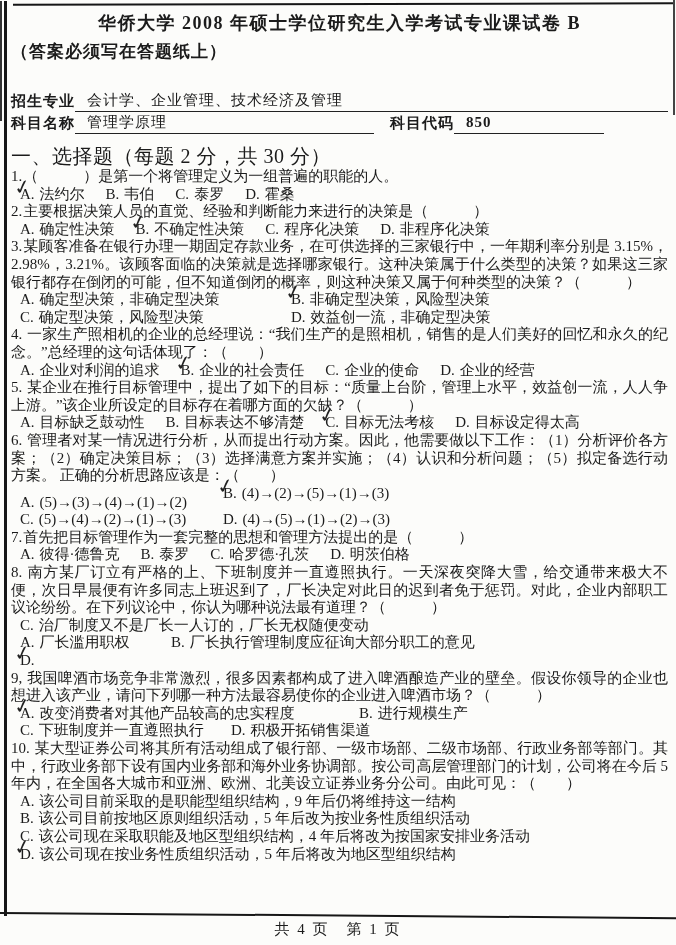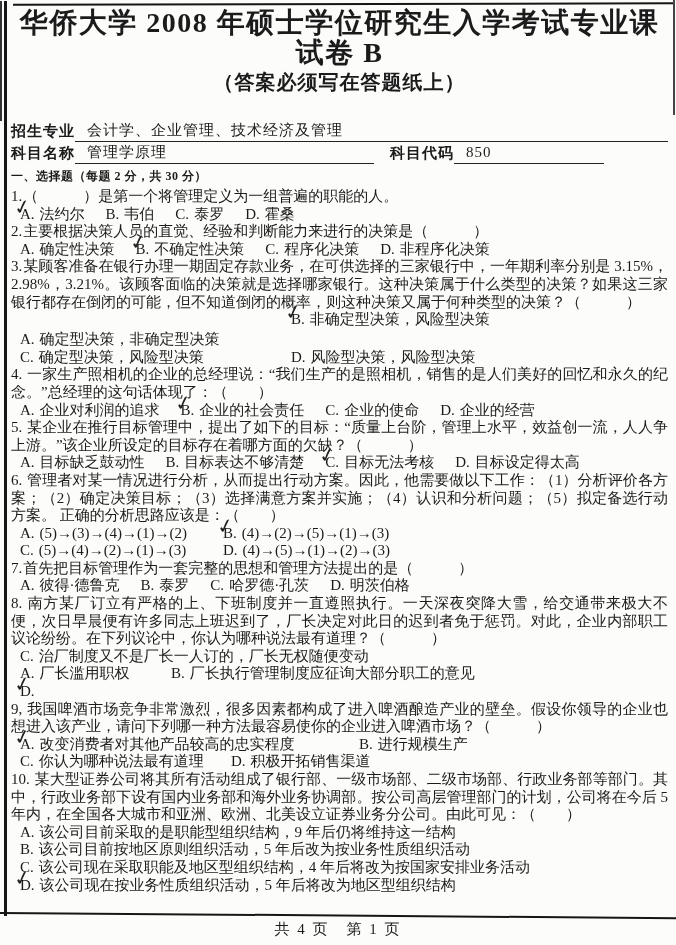--- a/index.html
+++ b/index.html
@@ -7,31 +7,31 @@
     position:relative;width:676px;height:945px;background:#fcfcfa;overflow:hidden;
     font-family:"Liberation Serif","DejaVu Serif",serif;color:#1b1b1b;
   }
   
   .frame-top{position:absolute;top:3px;left:13px;right:2px;height:2px;background:#161616;transform:rotate(-0.12deg);}
   .frame-left{position:absolute;top:1px;left:4px;width:3px;height:915px;background:#161616;}
   .frame-left2{position:absolute;top:1px;left:0px;width:2px;height:120px;background:#333;}
   .frame-right{position:absolute;top:0px;right:1px;width:2px;height:115px;background:#444;}
   .frame-bottom{position:absolute;top:914px;left:0;right:0;height:2px;background:#161616;transform:rotate(0.45deg);transform-origin:40% 50%;}
   .content{position:absolute;top:8px;left:11px;right:8px;}
-  .title{text-align:center;font-size:28px;font-weight:700;letter-spacing:1.5px;line-height:30px;}
-  .subtitle{text-align:center;font-size:20px;font-weight:700;letter-spacing:1px;line-height:24px;margin-top:2px;}
+  .title{text-align:center;font-size:18px;font-weight:700;letter-spacing:1.5px;line-height:30px;}
+  .subtitle{font-size:17px;font-weight:700;letter-spacing:1px;line-height:24px;margin-top:2px;}
   .fields{margin-top:26px;}
   .frow{display:flex;align-items:flex-end;font-size:15px;line-height:21px;}
   .flabel{font-weight:700;white-space:nowrap;letter-spacing:1px;}
   .fvalue{border-bottom:1.6px solid #222;padding:0 0 0 12px;letter-spacing:1px;white-space:nowrap;}
   .grow{flex:1;}
   .w285{width:287px;}
-  .w135{width:138px;}
+  .w135{width:138px;font-weight:bold;}
   .code-label{margin-left:16px;}
-  .section-heading{font-size:12px;font-weight:700;letter-spacing:0.5px;line-height:22px;margin-top:1px;}
+  .section-heading{font-size:20px;font-weight:400;letter-spacing:0.5px;line-height:22px;margin-top:11px;}
   .questions{font-size:15px;line-height:17.6px;margin-top:1px;}
   .stem{text-align:justify;}
   .qnum{margin-right:1px;}
   .opts{padding-left:9px;white-space:nowrap;}
   .opt{display:inline-block;margin-right:21px;vertical-align:top;}
   .letter{position:relative;display:inline-block;margin-right:5px;}
   .check{
     position:absolute;left:-6px;top:-7px;font-size:20px;font-weight:700;color:#222;
     transform:rotate(-12deg);font-family:"DejaVu Sans",sans-serif;pointer-events:none;
   }
@@ -70,50 +70,50 @@
         <div class="question">
           <div class="stem"><span class="qnum">1.</span><span>（　　　）是第一个将管理定义为一组普遍的职能的人。</span></div>
           <div class="opts"><span class="opt"><span class="letter checked">A.<span class="check">✓</span></span><span class="otext">法约尔</span></span><span class="opt"><span class="letter">B.</span><span class="otext">韦伯</span></span><span class="opt"><span class="letter">C.</span><span class="otext">泰罗</span></span><span class="opt"><span class="letter">D.</span><span class="otext">霍桑</span></span></div>
         </div>
         <div class="question">
           <div class="stem"><span class="qnum">2.</span><span>主要根据决策人员的直觉、经验和判断能力来进行的决策是（　　　）</span></div>
           <div class="opts"><span class="opt"><span class="letter">A.</span><span class="otext">确定性决策</span></span><span class="opt"><span class="letter checked">B.<span class="check">✓</span></span><span class="otext">不确定性决策</span></span><span class="opt"><span class="letter">C.</span><span class="otext">程序化决策</span></span><span class="opt"><span class="letter">D.</span><span class="otext">非程序化决策</span></span></div>
         </div>
         <div class="question">
           <div class="stem"><span class="qnum">3.</span><span>某顾客准备在银行办理一期固定存款业务，在可供选择的三家银行中，一年期利率分别是 3.15%，2.98%，3.21%。该顾客面临的决策就是选择哪家银行。这种决策属于什么类型的决策？如果这三家银行都存在倒闭的可能，但不知道倒闭的概率，则这种决策又属于何种类型的决策？（　　　）</span></div>
-          <div class="opts"><span class="opt" style="width: 250px; margin-top: 20px;"><span class="letter">A.</span><span class="otext">确定型决策，非确定型决策</span></span><span class="opt"><span class="letter checked">B.<span class="check">✓</span></span><span class="otext">非确定型决策，风险型决策</span></span></div>
-          <div class="opts"><span class="opt" style="width: 250px;"><span class="letter">C.</span><span class="otext">确定型决策，风险型决策</span></span><span class="opt"><span class="letter">D.</span><span class="otext">风险型决策，风险型决策</span></span></div>
+          <div class="opts"><span class="opt" style="width: 250px;"><span class="letter">A.</span><span class="otext">确定型决策，非确定型决策</span></span><span class="opt"><span class="letter checked">B.<span class="check">✓</span></span><span class="otext">非确定型决策，风险型决策</span></span></div>
+          <div class="opts"><span class="opt" style="width: 250px;"><span class="letter">C.</span><span class="otext">确定型决策，风险型决策</span></span><span class="opt"><span class="letter">D.</span><span class="otext">效益创一流，非确定型决策</span></span></div>
         </div>
         <div class="question">
           <div class="stem"><span class="qnum">4.</span><span> 一家生产照相机的企业的总经理说：“我们生产的是照相机，销售的是人们美好的回忆和永久的纪念。”总经理的这句话体现了：（　　）</span></div>
           <div class="opts"><span class="opt"><span class="letter">A.</span><span class="otext">企业对利润的追求</span></span><span class="opt"><span class="letter checked">B.<span class="check">✓</span></span><span class="otext">企业的社会责任</span></span><span class="opt"><span class="letter">C.</span><span class="otext">企业的使命</span></span><span class="opt"><span class="letter">D.</span><span class="otext">企业的经营</span></span></div>
         </div>
         <div class="question">
           <div class="stem"><span class="qnum">5.</span><span> 某企业在推行目标管理中，提出了如下的目标：“质量上台阶，管理上水平，效益创一流，人人争上游。”该企业所设定的目标存在着哪方面的欠缺？（　　　）</span></div>
           <div class="opts"><span class="opt"><span class="letter">A.</span><span class="otext">目标缺乏鼓动性</span></span><span class="opt"><span class="letter">B.</span><span class="otext">目标表达不够清楚</span></span><span class="opt"><span class="letter checked">C.<span class="check">✓</span></span><span class="otext">目标无法考核</span></span><span class="opt"><span class="letter">D.</span><span class="otext">目标设定得太高</span></span></div>
         </div>
         <div class="question">
           <div class="stem"><span class="qnum">6.</span><span> 管理者对某一情况进行分析，从而提出行动方案。因此，他需要做以下工作：（1）分析评价各方案；（2）确定决策目标；（3）选择满意方案并实施；（4）认识和分析问题；（5）拟定备选行动方案。 正确的分析思路应该是：（　　）</span></div>
-          <div class="opts"><span class="opt" style="width: 182px;"><span class="letter">A.</span><span class="otext">(5)→(3)→(4)→(1)→(2)</span></span><span class="opt"><span class="letter checked">B.<span class="check">✓</span></span><span class="otext">(4)→(2)→(5)→(1)→(3)</span></span></div>
+          <div class="opts"><span class="opt" style="width: 182px; margin-top: 9px;"><span class="letter">A.</span><span class="otext">(5)→(3)→(4)→(1)→(2)</span></span><span class="opt"><span class="letter checked">B.<span class="check">✓</span></span><span class="otext">(4)→(2)→(5)→(1)→(3)</span></span></div>
           <div class="opts"><span class="opt" style="width: 182px;"><span class="letter">C.</span><span class="otext">(5)→(4)→(2)→(1)→(3)</span></span><span class="opt"><span class="letter">D.</span><span class="otext">(4)→(5)→(1)→(2)→(3)</span></span></div>
         </div>
         <div class="question">
           <div class="stem"><span class="qnum">7.</span><span>首先把目标管理作为一套完整的思想和管理方法提出的是（　　　）</span></div>
           <div class="opts"><span class="opt"><span class="letter">A.</span><span class="otext">彼得·德鲁克</span></span><span class="opt"><span class="letter">B.</span><span class="otext">泰罗</span></span><span class="opt"><span class="letter">C.</span><span class="otext">哈罗德·孔茨</span></span><span class="opt"><span class="letter">D.</span><span class="otext">明茨伯格</span></span></div>
         </div>
         <div class="question">
           <div class="stem"><span class="qnum">8.</span><span> 南方某厂订立有严格的上、下班制度并一直遵照执行。一天深夜突降大雪，给交通带来极大不便，次日早晨便有许多同志上班迟到了，厂长决定对此日的迟到者免于惩罚。对此，企业内部职工议论纷纷。在下列议论中，你认为哪种说法最有道理？（　　　）</span></div>
           <div class="opts"><span class="opt"><span class="letter">C.</span><span class="otext">治厂制度又不是厂长一人订的，厂长无权随便变动</span></span></div>
           <div class="opts"><span class="opt" style="width: 130px;"><span class="letter">A.</span><span class="otext">厂长滥用职权</span></span><span class="opt"><span class="letter">B.</span><span class="otext">厂长执行管理制度应征询大部分职工的意见</span></span></div>
           <div class="opts"><span class="opt"><span class="letter checked">D.<span class="check">✓</span></span></span></div>
         </div>
         <div class="question">
           <div class="stem"><span class="qnum">9,</span><span> 我国啤酒市场竞争非常激烈，很多因素都构成了进入啤酒酿造产业的壁垒。假设你领导的企业也想进入该产业，请问下列哪一种方法最容易使你的企业进入啤酒市场？（　　　）</span></div>
           <div class="opts"><span class="opt" style="width: 318px;"><span class="letter checked">A.<span class="check">✓</span></span><span class="otext">改变消费者对其他产品较高的忠实程度</span></span><span class="opt"><span class="letter">B.</span><span class="otext">进行规模生产</span></span></div>
-          <div class="opts"><span class="opt" style="width: 190px;"><span class="letter">C.</span><span class="otext">你认为哪种说法最有道理</span></span><span class="opt"><span class="letter">D.</span><span class="otext">积极开拓销售渠道</span></span></div>
+          <div class="opts"><span class="opt" style="width: 190px;"><span class="letter">C.</span><span class="otext">下班制度并一直遵照执行</span></span><span class="opt"><span class="letter">D.</span><span class="otext">积极开拓销售渠道</span></span></div>
         </div>
         <div class="question">
           <div class="stem"><span class="qnum">10.</span><span> 某大型证券公司将其所有活动组成了银行部、一级市场部、二级市场部、行政业务部等部门。其中，行政业务部下设有国内业务部和海外业务协调部。按公司高层管理部门的计划，公司将在今后 5 年内，在全国各大城市和亚洲、欧洲、北美设立证券业务分公司。由此可见：（　　）</span></div>
           <div class="opts"><span class="opt"><span class="letter">A.</span><span class="otext">该公司目前采取的是职能型组织结构，9 年后仍将维持这一结构</span></span></div>
           <div class="opts"><span class="opt"><span class="letter">B.</span><span class="otext">该公司目前按地区原则组织活动，5 年后改为按业务性质组织活动</span></span></div>
           <div class="opts"><span class="opt"><span class="letter">C.</span><span class="otext">该公司现在采取职能及地区型组织结构，4 年后将改为按国家安排业务活动</span></span></div>
           <div class="opts"><span class="opt"><span class="letter checked">D.<span class="check">✓</span></span><span class="otext">该公司现在按业务性质组织活动，5 年后将改为地区型组织结构</span></span></div>
         </div>
       </div>
   </div>

